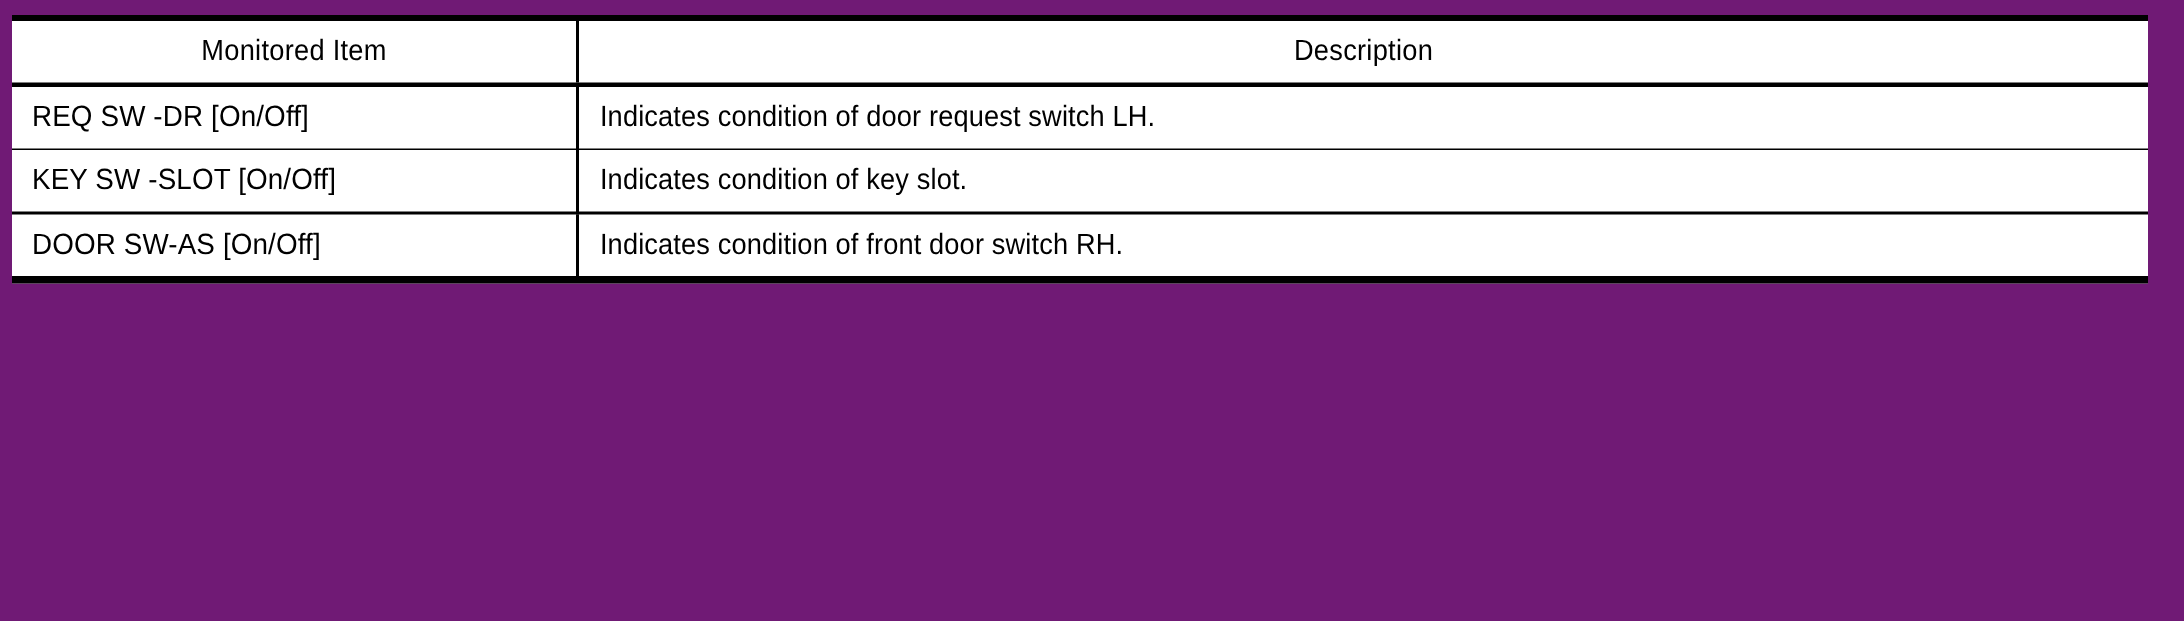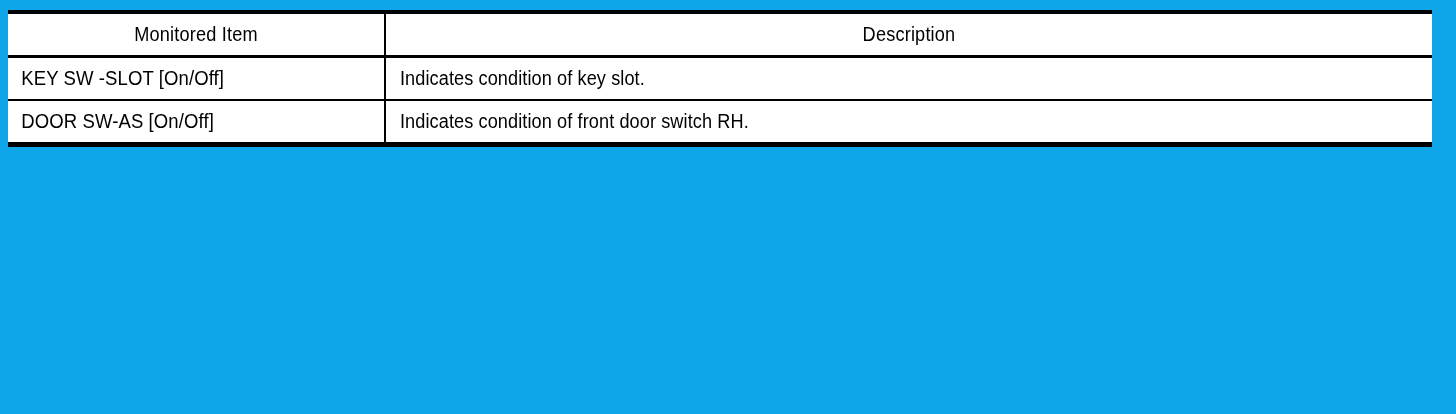--- a/index.html
+++ b/index.html
@@ -12,21 +12,21 @@
     height: 414px;
     overflow: hidden;
     font-family: "Liberation Sans", "DejaVu Sans", sans-serif;
     color: #000000;
   }
 
   .sheet {
     position: relative;
     width: 1456px;
     height: 414px;
-    background: #0ea5e9;
+    background: #701a75;
   }
 
   .spec-table {
     position: absolute;
     left: 8px;
     top: 10px;
     width: 1424px;
     border-collapse: collapse;
     table-layout: fixed;
     background: #ffffff;
@@ -111,20 +111,28 @@
           <span class="head-label">Monitored Item</span>
         </th>
         <th class="cell-desc">
           <span class="head-label">Description</span>
         </th>
       </tr>
     </thead>
 
     <tbody>
 
+      <tr class="data-row rule-thin">
+        <td class="cell-item">
+          <span class="item-label">REQ SW -DR [On/Off]</span>
+        </td>
+        <td class="cell-desc">
+          <span class="desc-label">Indicates condition of door request switch LH.</span>
+        </td>
+      </tr>
 
 
 
 
 
       <tr class="data-row">
         <td class="cell-item">
           <span class="item-label">KEY SW -SLOT [On/Off]</span>
         </td>
         <td class="cell-desc">

